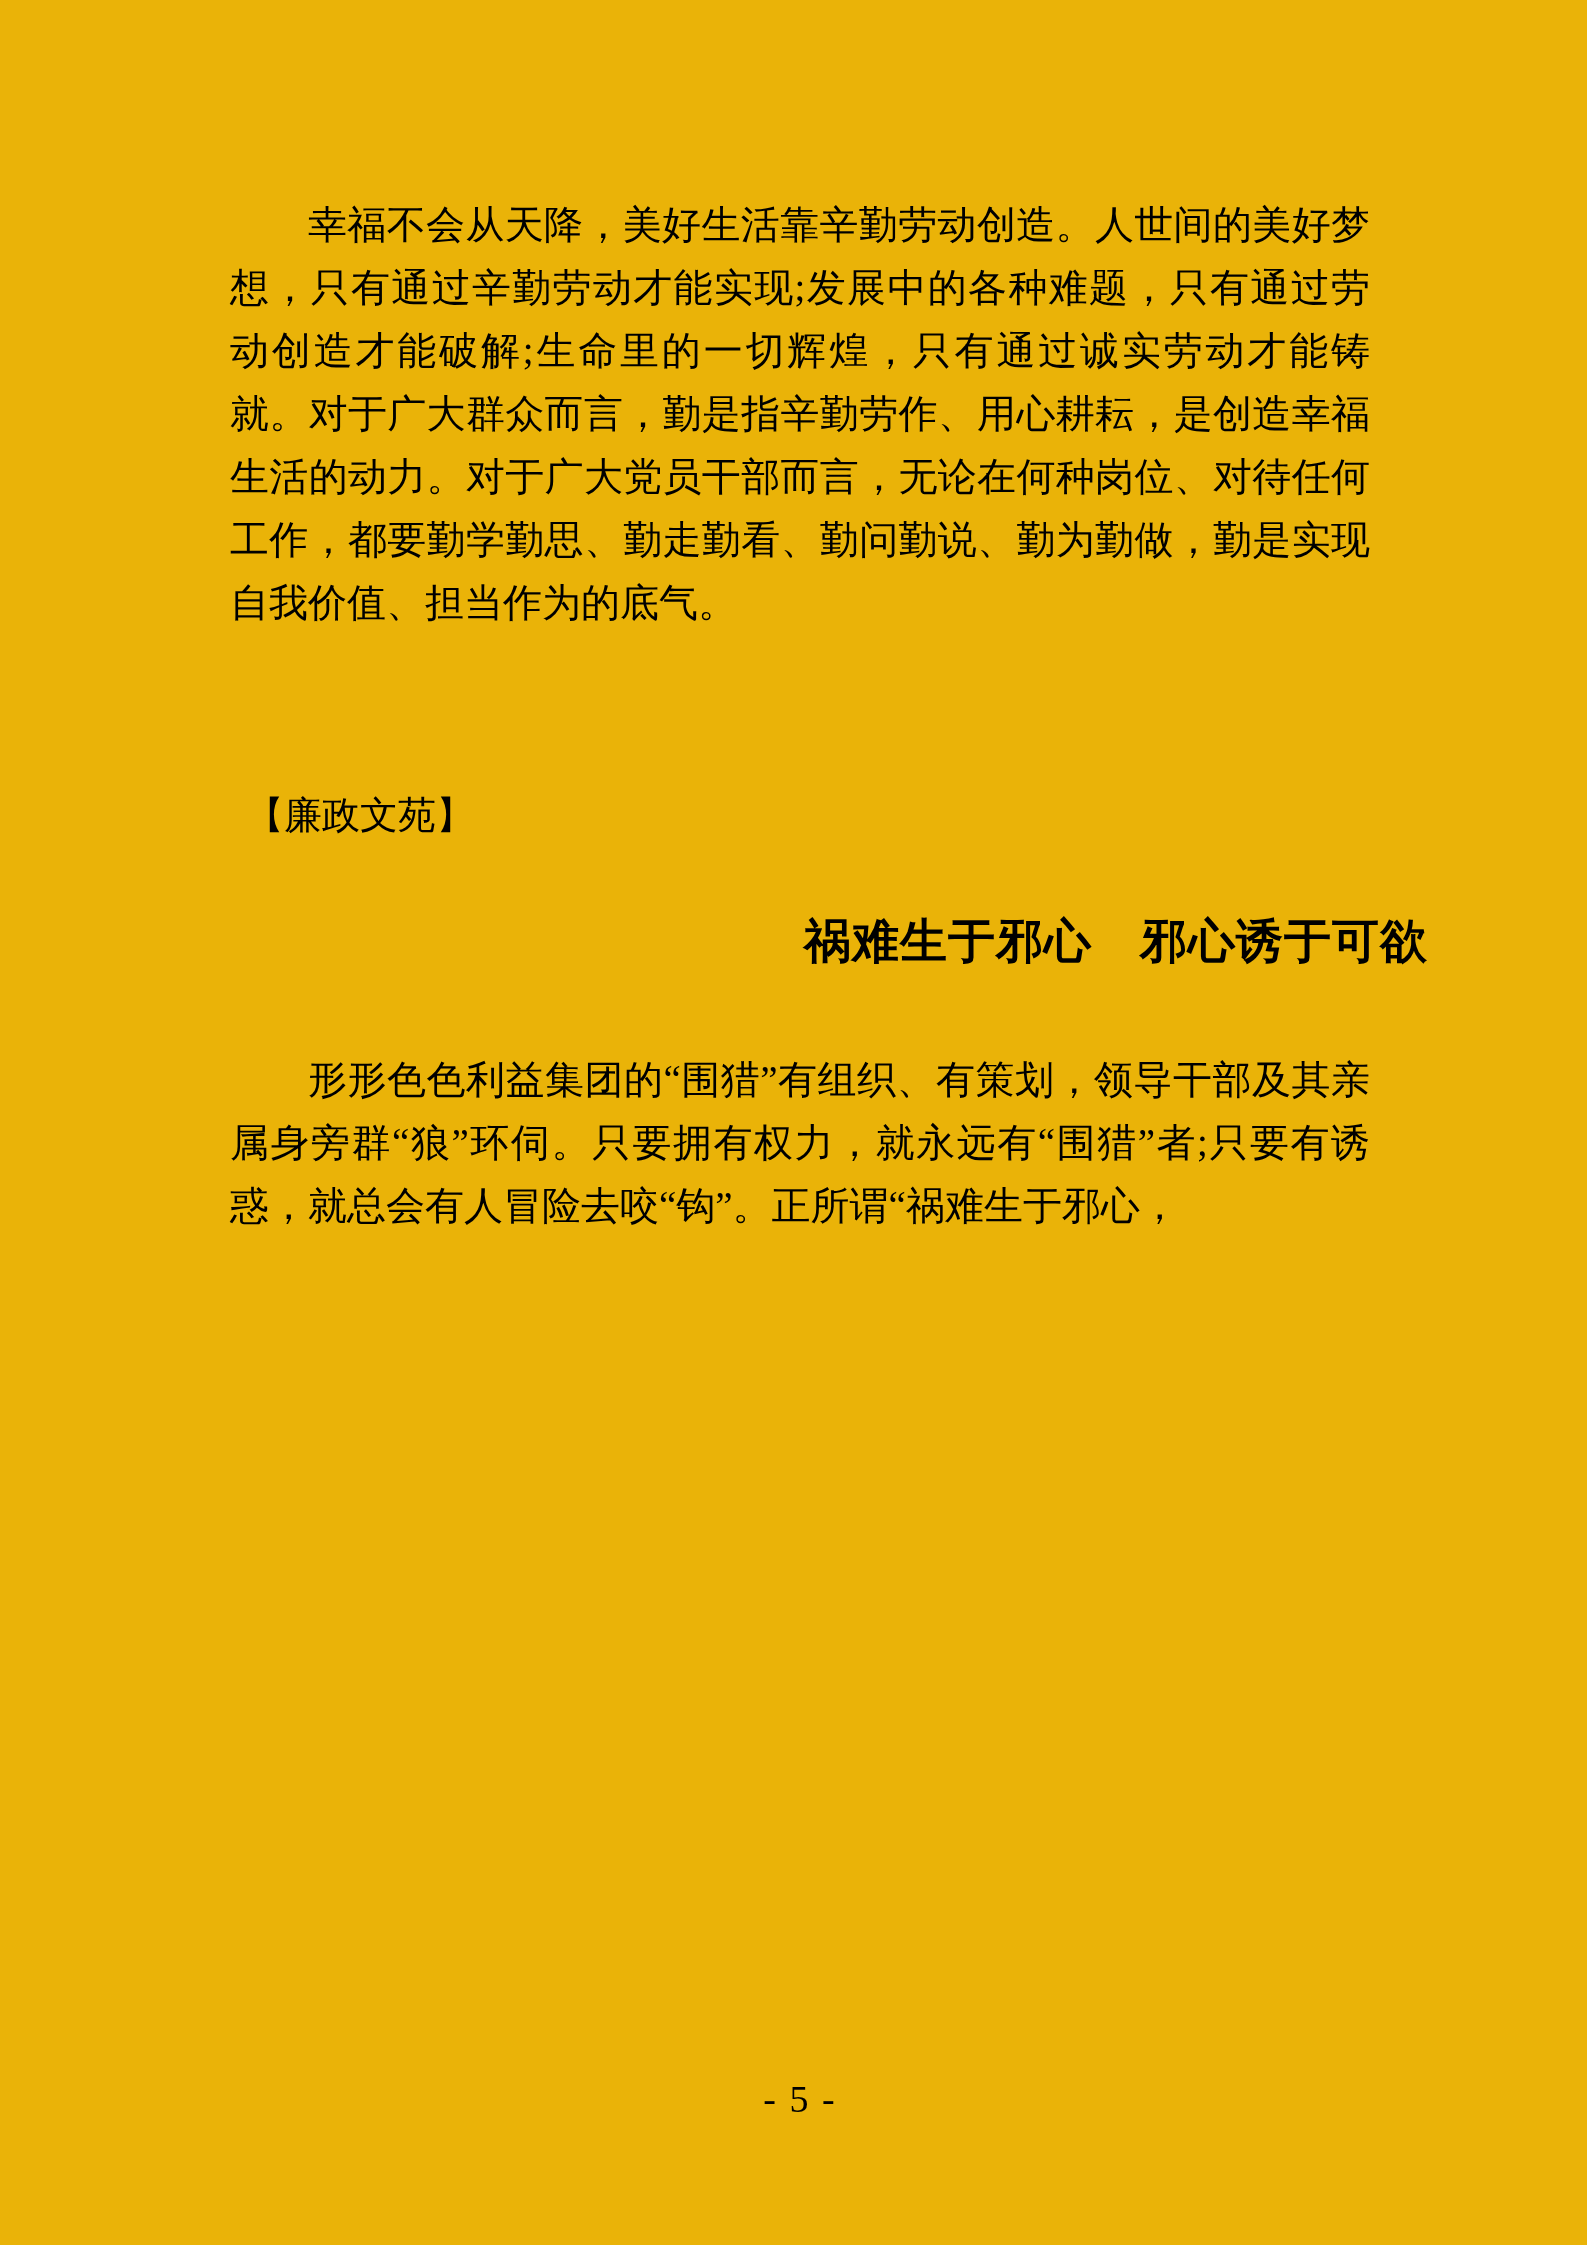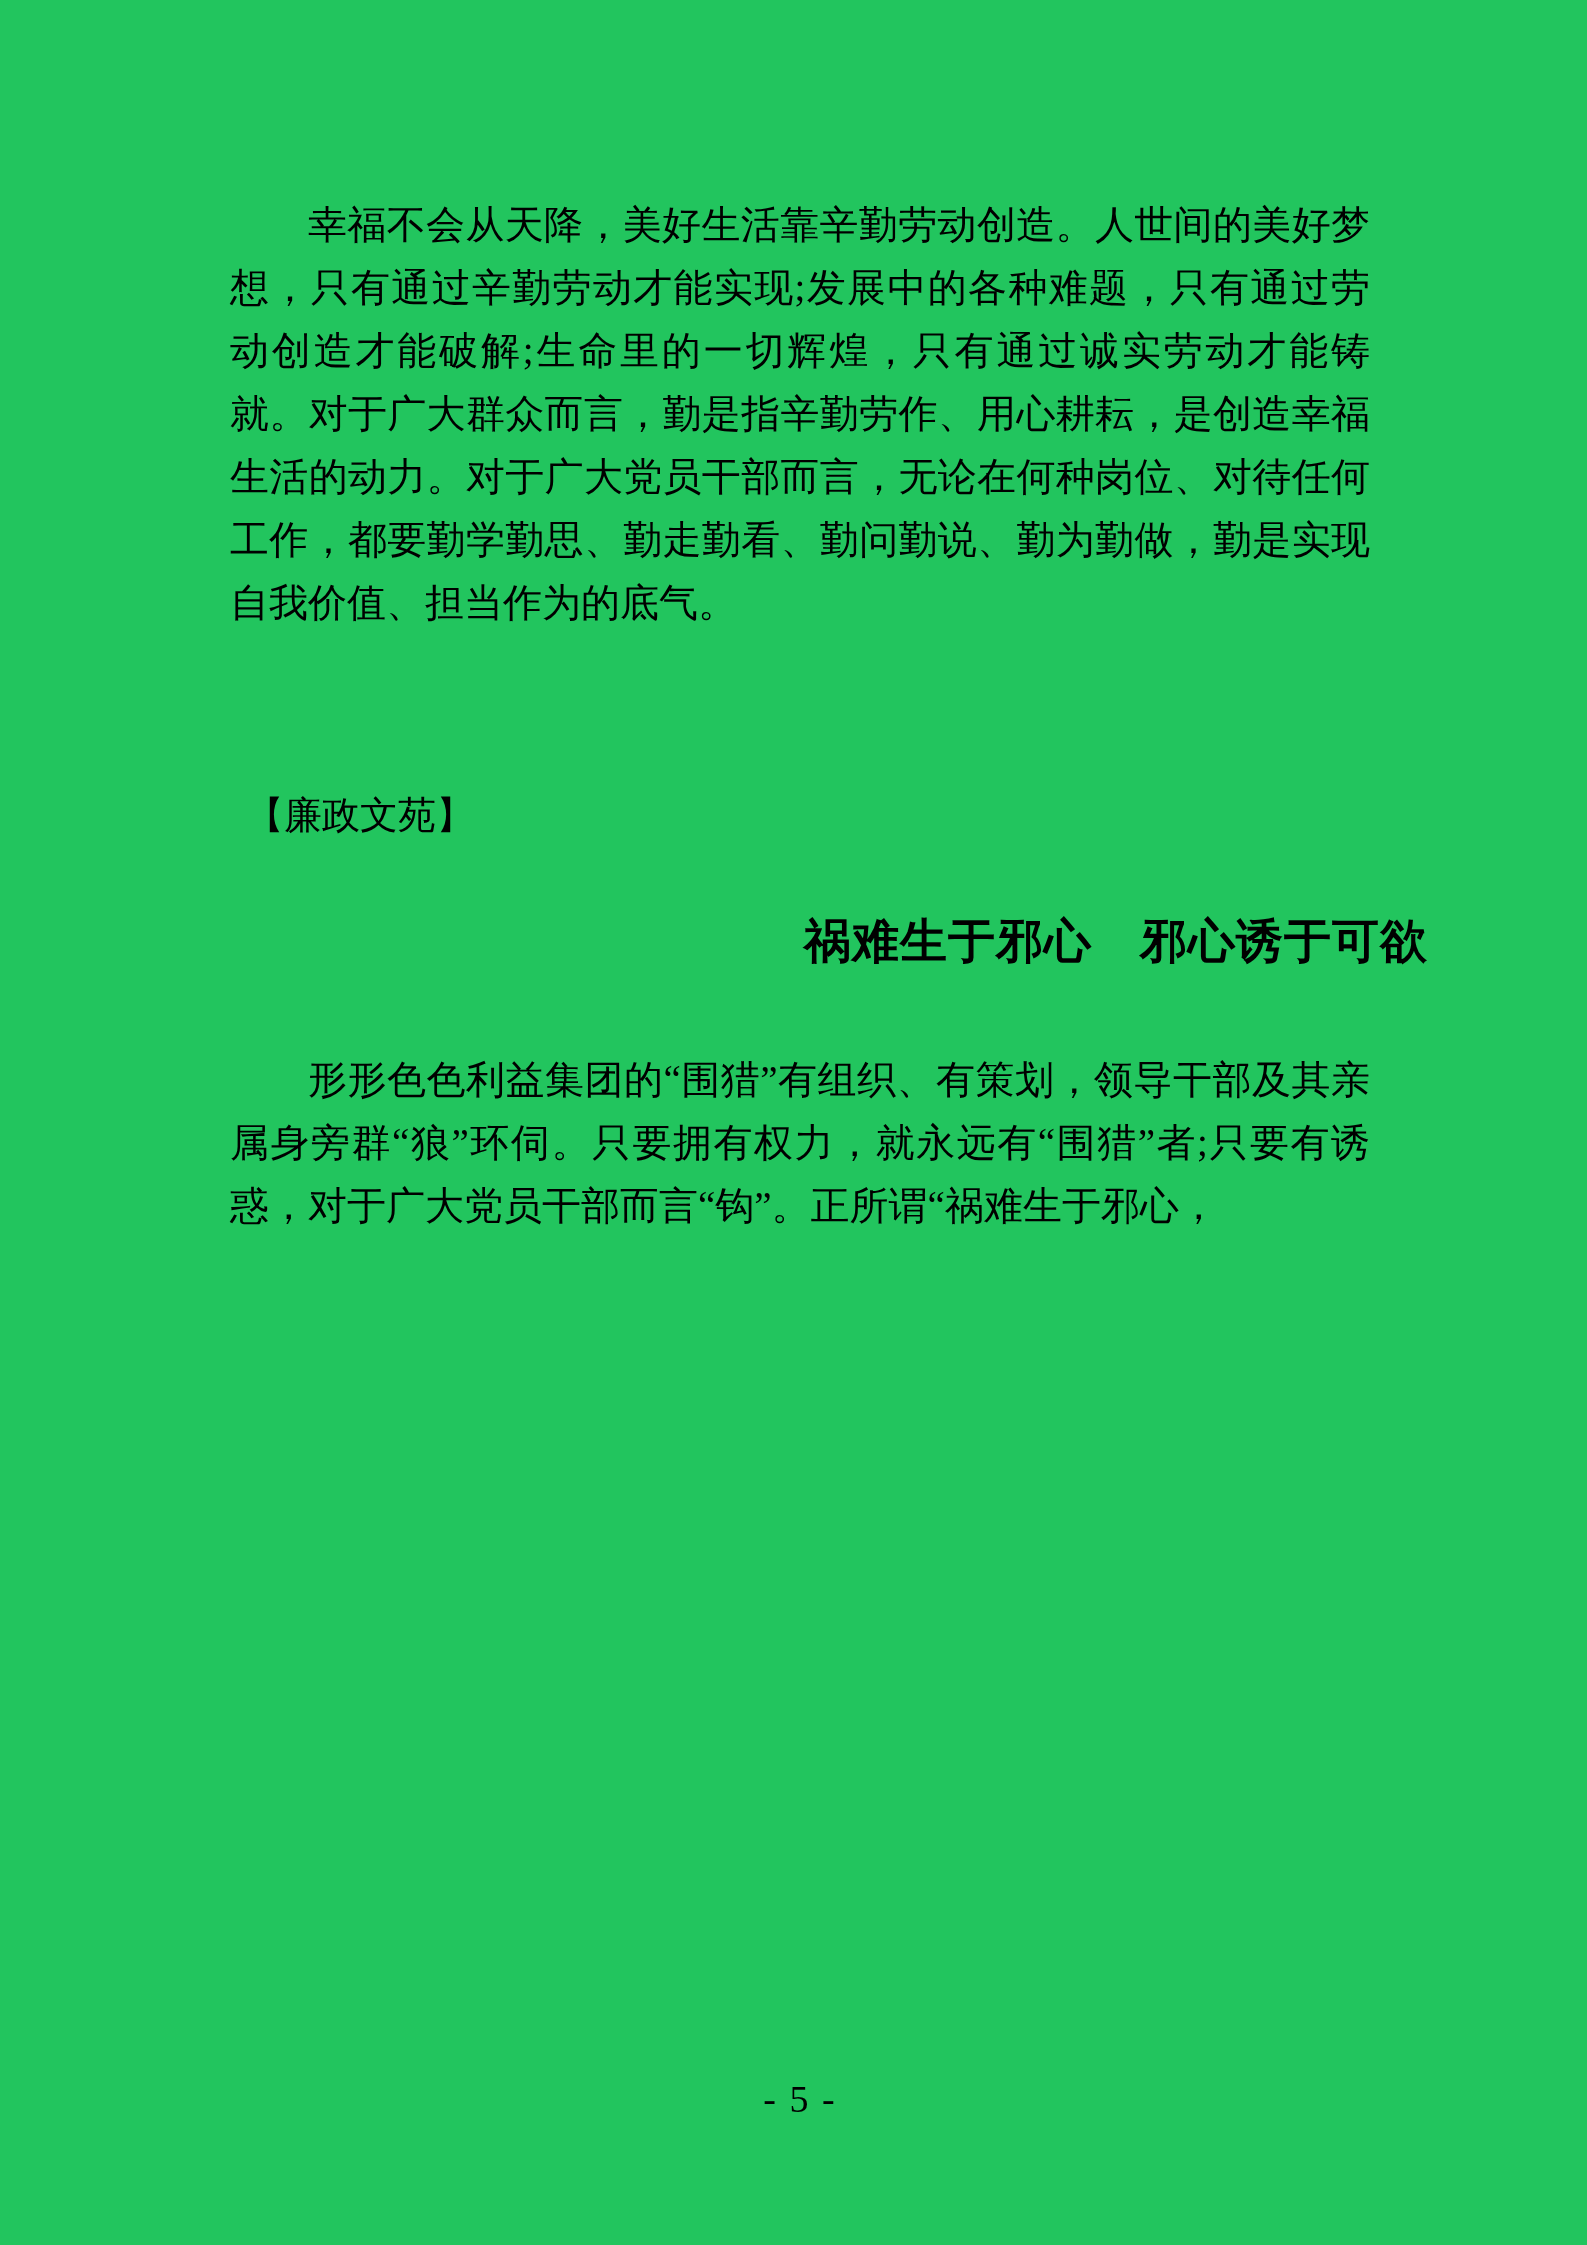--- a/index.html
+++ b/index.html
@@ -4,21 +4,21 @@
 <style>
   html, body {
     margin: 0;
     padding: 0;
     background: #ffffff;
   }
   .page {
     position: relative;
     width: 1587px;
     height: 2245px;
-    background: #22c55e;
+    background: #eab308;
     color: #000000;
     font-family: "Liberation Serif", "DejaVu Serif", serif;
     overflow: hidden;
   }
   .content {
     position: absolute;
     left: 230px;
     top: 0;
     width: 1140px;
   }
@@ -71,19 +71,19 @@
 <body>
 
 <div class="page">
   <main class="content">
     <p class="body-par first">幸福不会从天降，美好生活靠辛勤劳动创造。人世间的美好梦想，只有通过辛勤劳动才能实现;发展中的各种难题，只有通过劳动创造才能破解;生命里的一切辉煌，只有通过诚实劳动才能铸就。对于广大群众而言，勤是指辛勤劳作、用心耕耘，是创造幸福生活的动力。对于广大党员干部而言，无论在何种岗位、对待任何工作，都要勤学勤思、勤走勤看、勤问勤说、勤为勤做，勤是实现自我价值、担当作为的底气。</p>
 
     <div class="section-header">【廉政文苑】</div>
 
     <h1 class="article-title">祸难生于邪心　邪心诱于可欲</h1>
 
-    <p class="body-par article-par">形形色色利益集团的“围猎”有组织、有策划，领导干部及其亲属身旁群“狼”环伺。只要拥有权力，就永远有“围猎”者;只要有诱惑，对于广大党员干部而言“钩”。正所谓“祸难生于邪心，</p>
+    <p class="body-par article-par">形形色色利益集团的“围猎”有组织、有策划，领导干部及其亲属身旁群“狼”环伺。只要拥有权力，就永远有“围猎”者;只要有诱惑，就总会有人冒险去咬“钩”。正所谓“祸难生于邪心，</p>
   </main>
 
   <footer class="page-footer">
     <div class="page-number">- 5 -</div>
   </footer>
 </div>
 
 </body></html>

